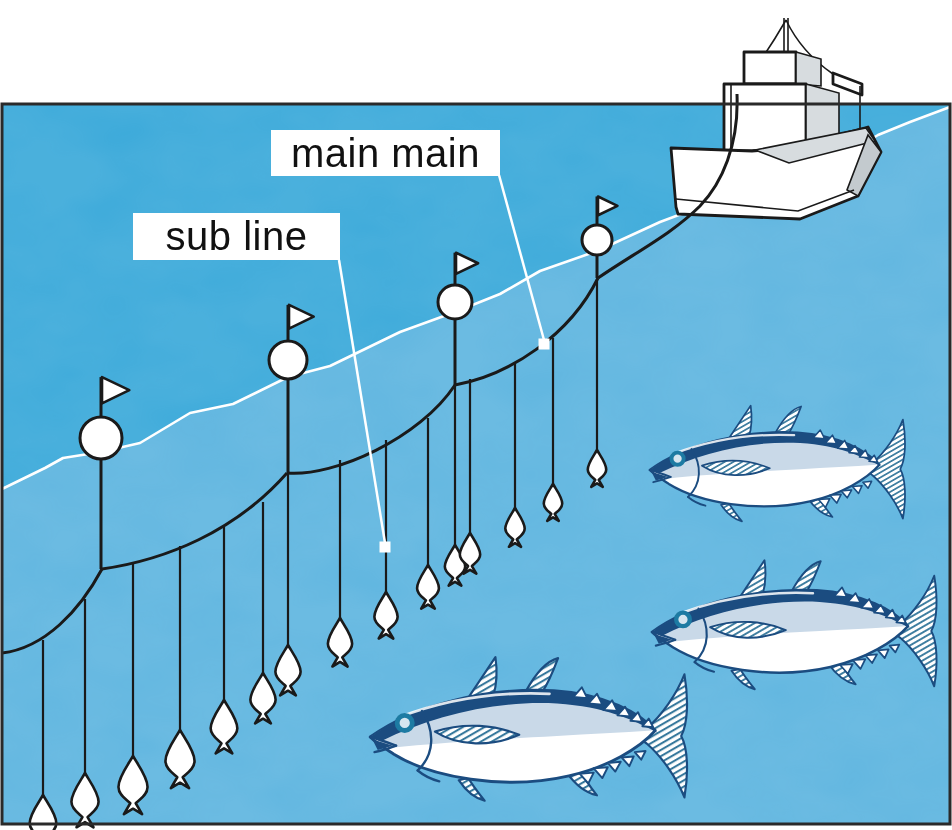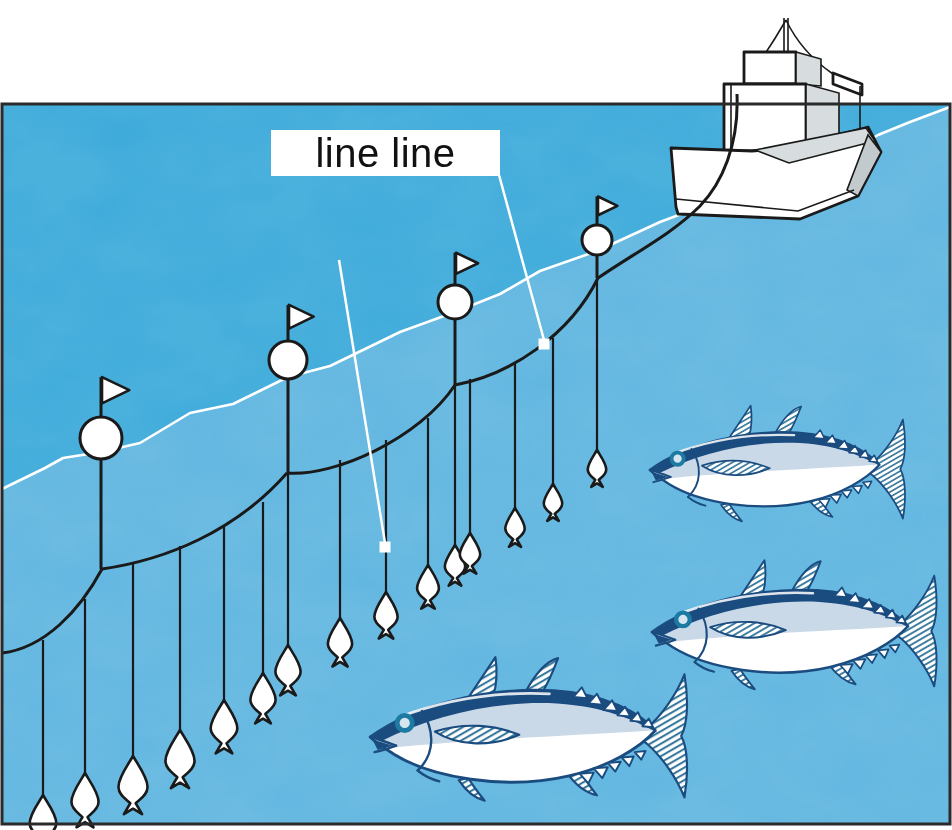--- a/index.html
+++ b/index.html
@@ -168,14 +168,15 @@
     <g id="annot-gen">
         <line x1="499" y1="175" x2="544" y2="340" stroke="#ffffff" stroke-width="2.5"></line>
         <line x1="339" y1="260" x2="385" y2="543" stroke="#ffffff" stroke-width="2.5"></line>
         <rect x="538.5" y="338.5" width="11" height="11" fill="#ffffff"></rect>
         <rect x="379.5" y="541.5" width="11" height="11" fill="#ffffff"></rect>
       </g>
 
     <rect class="border-frame" x="2" y="104" width="948" height="720"></rect>
   </svg>
 
-  <div class="label" style="left:271px;top:130px;width:229px;height:46px">line line</div>
+  <div class="label" style="left:271px;top:130px;width:229px;height:46px">main main</div>
+  <div class="label" style="left:133px;top:213px;width:207px;height:47px">sub line</div>
 </div>
 
 </body></html>

